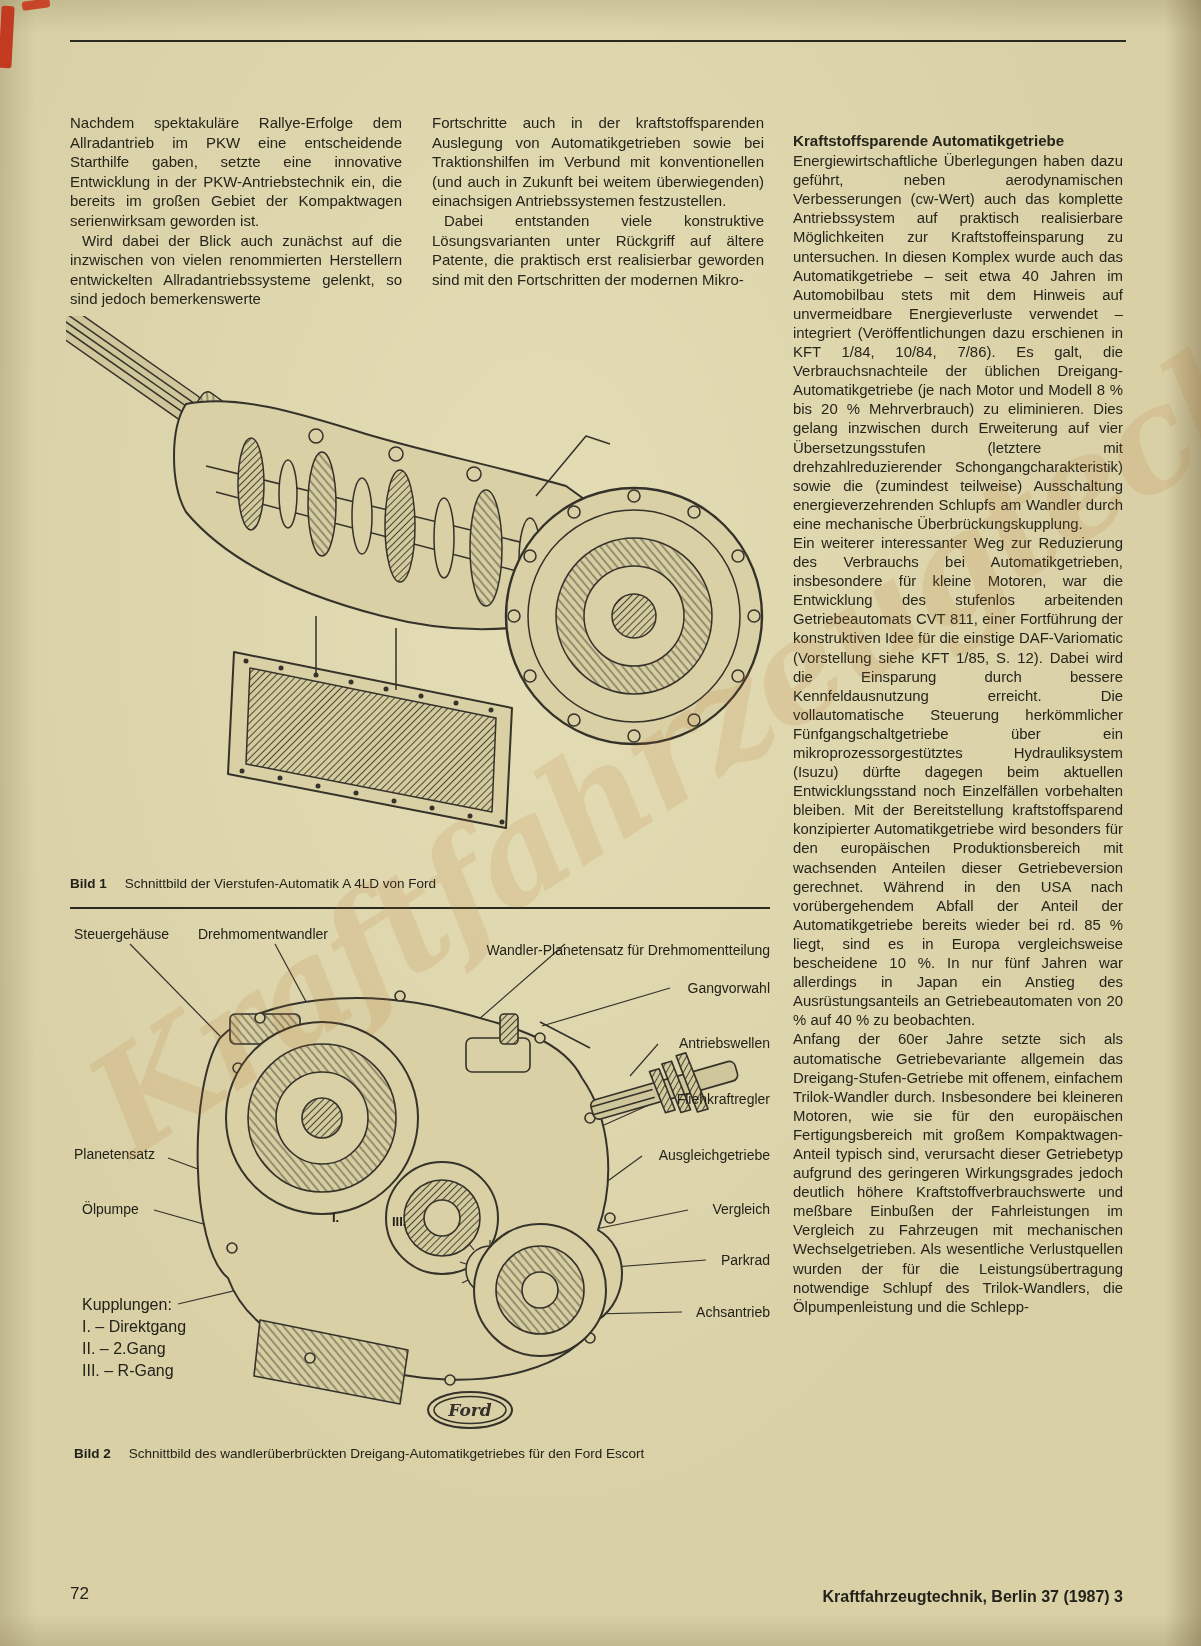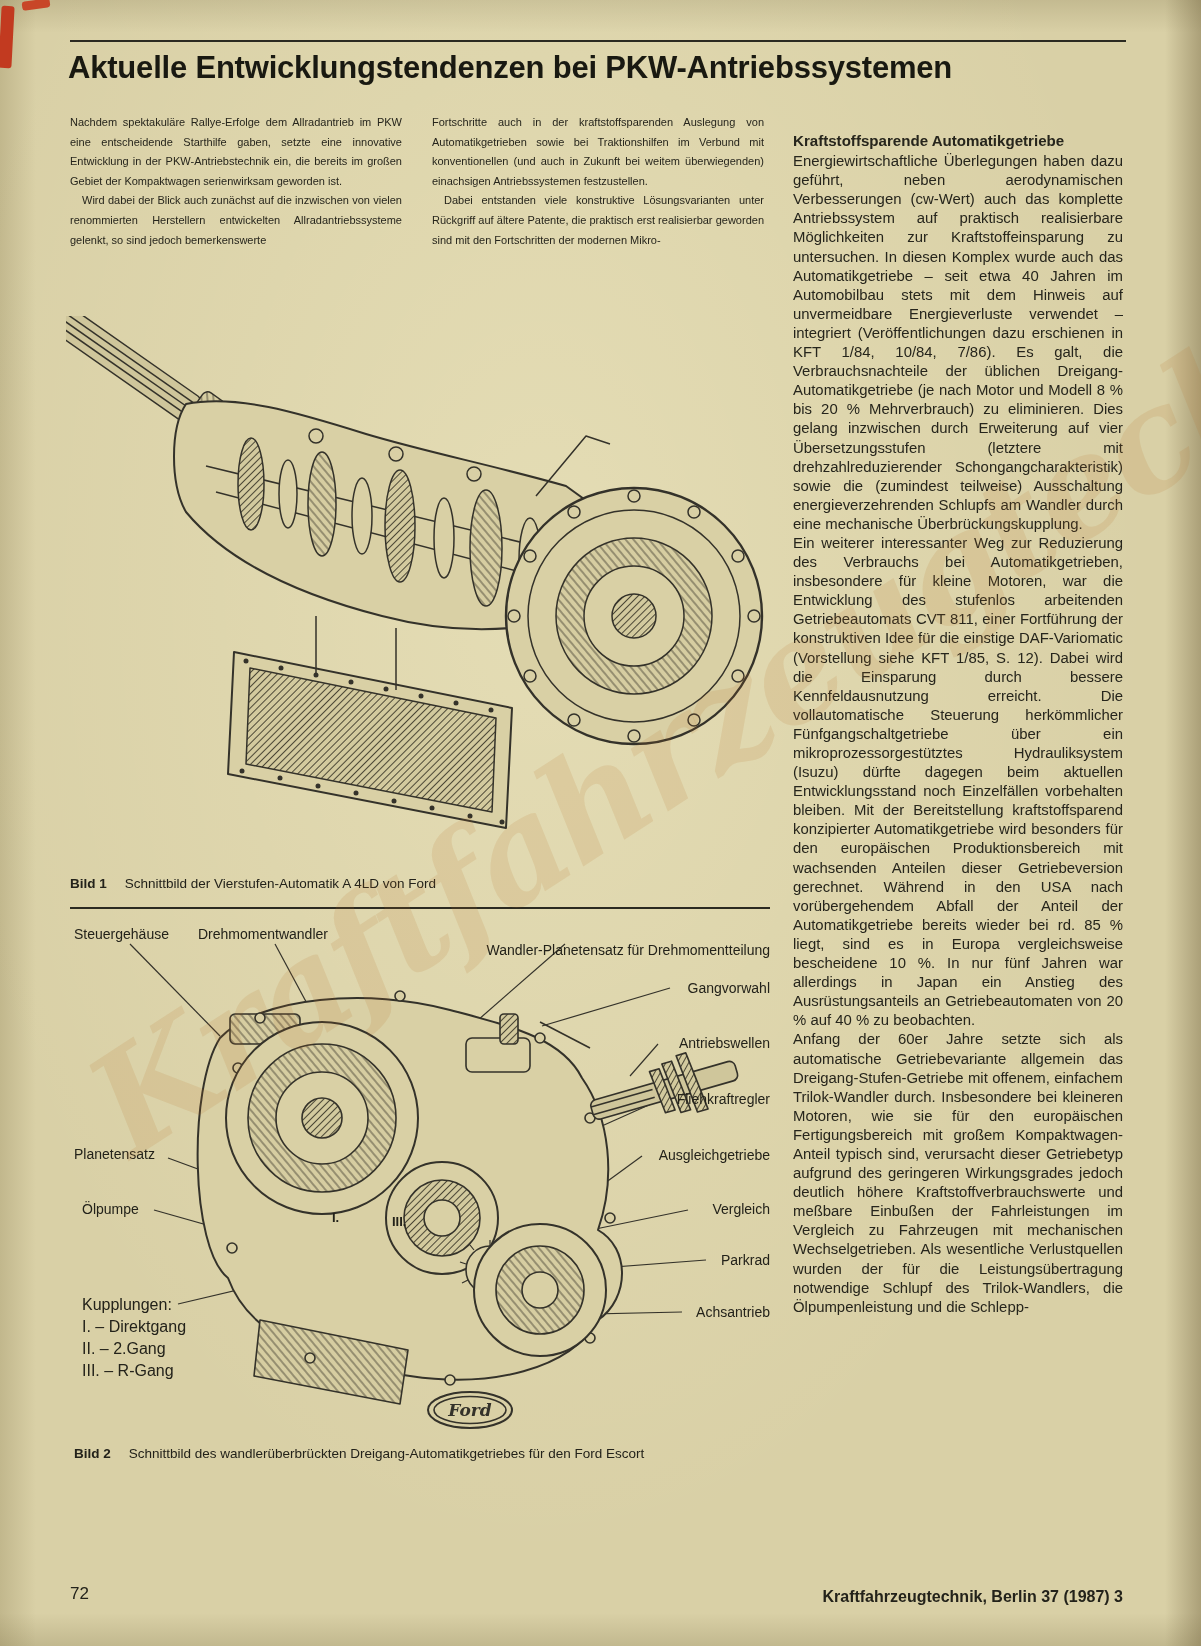--- a/index.html
+++ b/index.html
@@ -12,21 +12,21 @@
       linear-gradient(180deg, rgba(100,88,48,.18) 0, rgba(0,0,0,0) 2%, rgba(0,0,0,0) 98%, rgba(100,88,48,.20) 100%);
     font-family:"Liberation Sans", sans-serif;
     color:#26251c;
     overflow:hidden;
   }
   .scan-red{position:absolute;border-radius:3px;}
   .scan-red-1{left:0;top:6px;width:13px;height:62px;background:#c23a20;transform:rotate(3deg);}
   .scan-red-2{left:22px;top:0;width:28px;height:9px;background:#c84628;transform:rotate(-8deg);}
   .top-rule{position:absolute;left:70px;top:40px;width:1056px;height:2px;background:#2b2a21;}
   .title{position:absolute;left:68px;top:50px;margin:0;font-size:31px;font-weight:700;color:#191911;letter-spacing:-.2px;white-space:nowrap;}
-  .col{position:absolute;top:113px;width:332px;font-size:11px;line-height:19.6px;text-align:justify;hyphens:auto;-webkit-hyphens:auto;}
+  .col{position:absolute;top:113px;width:332px;font-size:15px;line-height:19.6px;text-align:justify;hyphens:auto;-webkit-hyphens:auto;}
   .col p{margin:0;}
   .col1{left:70px;height:215px;overflow:hidden;}
   .col2{left:432px;height:215px;overflow:hidden;}
   .col3{left:793px;width:330px;height:1402px;overflow:hidden;font-size:14.9px;line-height:19.1px;}
   .ind{text-indent:12px;}
   .h-bold{font-size:15.1px;font-weight:700;margin:18px 0 2px;}
   .h-italic{font-size:15.1px;font-style:italic;font-weight:400;margin:16px 0 2px;}
   figure{margin:0;}
   .fig1{position:absolute;left:66px;top:316px;width:706px;height:590px;}
   .fig2{position:absolute;left:70px;top:918px;width:702px;height:562px;}
@@ -53,21 +53,20 @@
 </style>
 </head>
 <body>
 
 <div class="page">
 
   <div class="scan-red scan-red-1"></div>
   <div class="scan-red scan-red-2"></div>
 
   <div class="top-rule"></div>
-  <h1 class="title">Aktuelle Entwicklungstendenzen bei PKW-Antriebssystemen</h1>
 
   <div class="col col1">
     <p>Nachdem spektakuläre Rallye-Erfolge dem Allradantrieb im PKW eine entscheidende Starthilfe gaben, setzte eine innovative Entwicklung in der PKW-Antriebstechnik ein, die bereits im großen Gebiet der Kompaktwagen serienwirksam geworden ist.</p>
     <p class="ind">Wird dabei der Blick auch zunächst auf die inzwischen von vielen renommierten Herstellern entwickelten Allradantriebssysteme gelenkt, so sind jedoch bemerkenswerte</p>
   </div>
 
   <div class="col col2">
     <p>Fortschritte auch in der kraftstoffsparenden Auslegung von Automatikgetrieben sowie bei Traktionshilfen im Verbund mit konventionellen (und auch in Zukunft bei weitem überwiegenden) einachsigen Antriebssystemen festzustellen.</p>
     <p class="ind">Dabei entstanden viele konstruktive Lösungsvarianten unter Rückgriff auf ältere Patente, die praktisch erst realisierbar geworden sind mit den Fortschritten der modernen Mikro-</p>
   </div>

